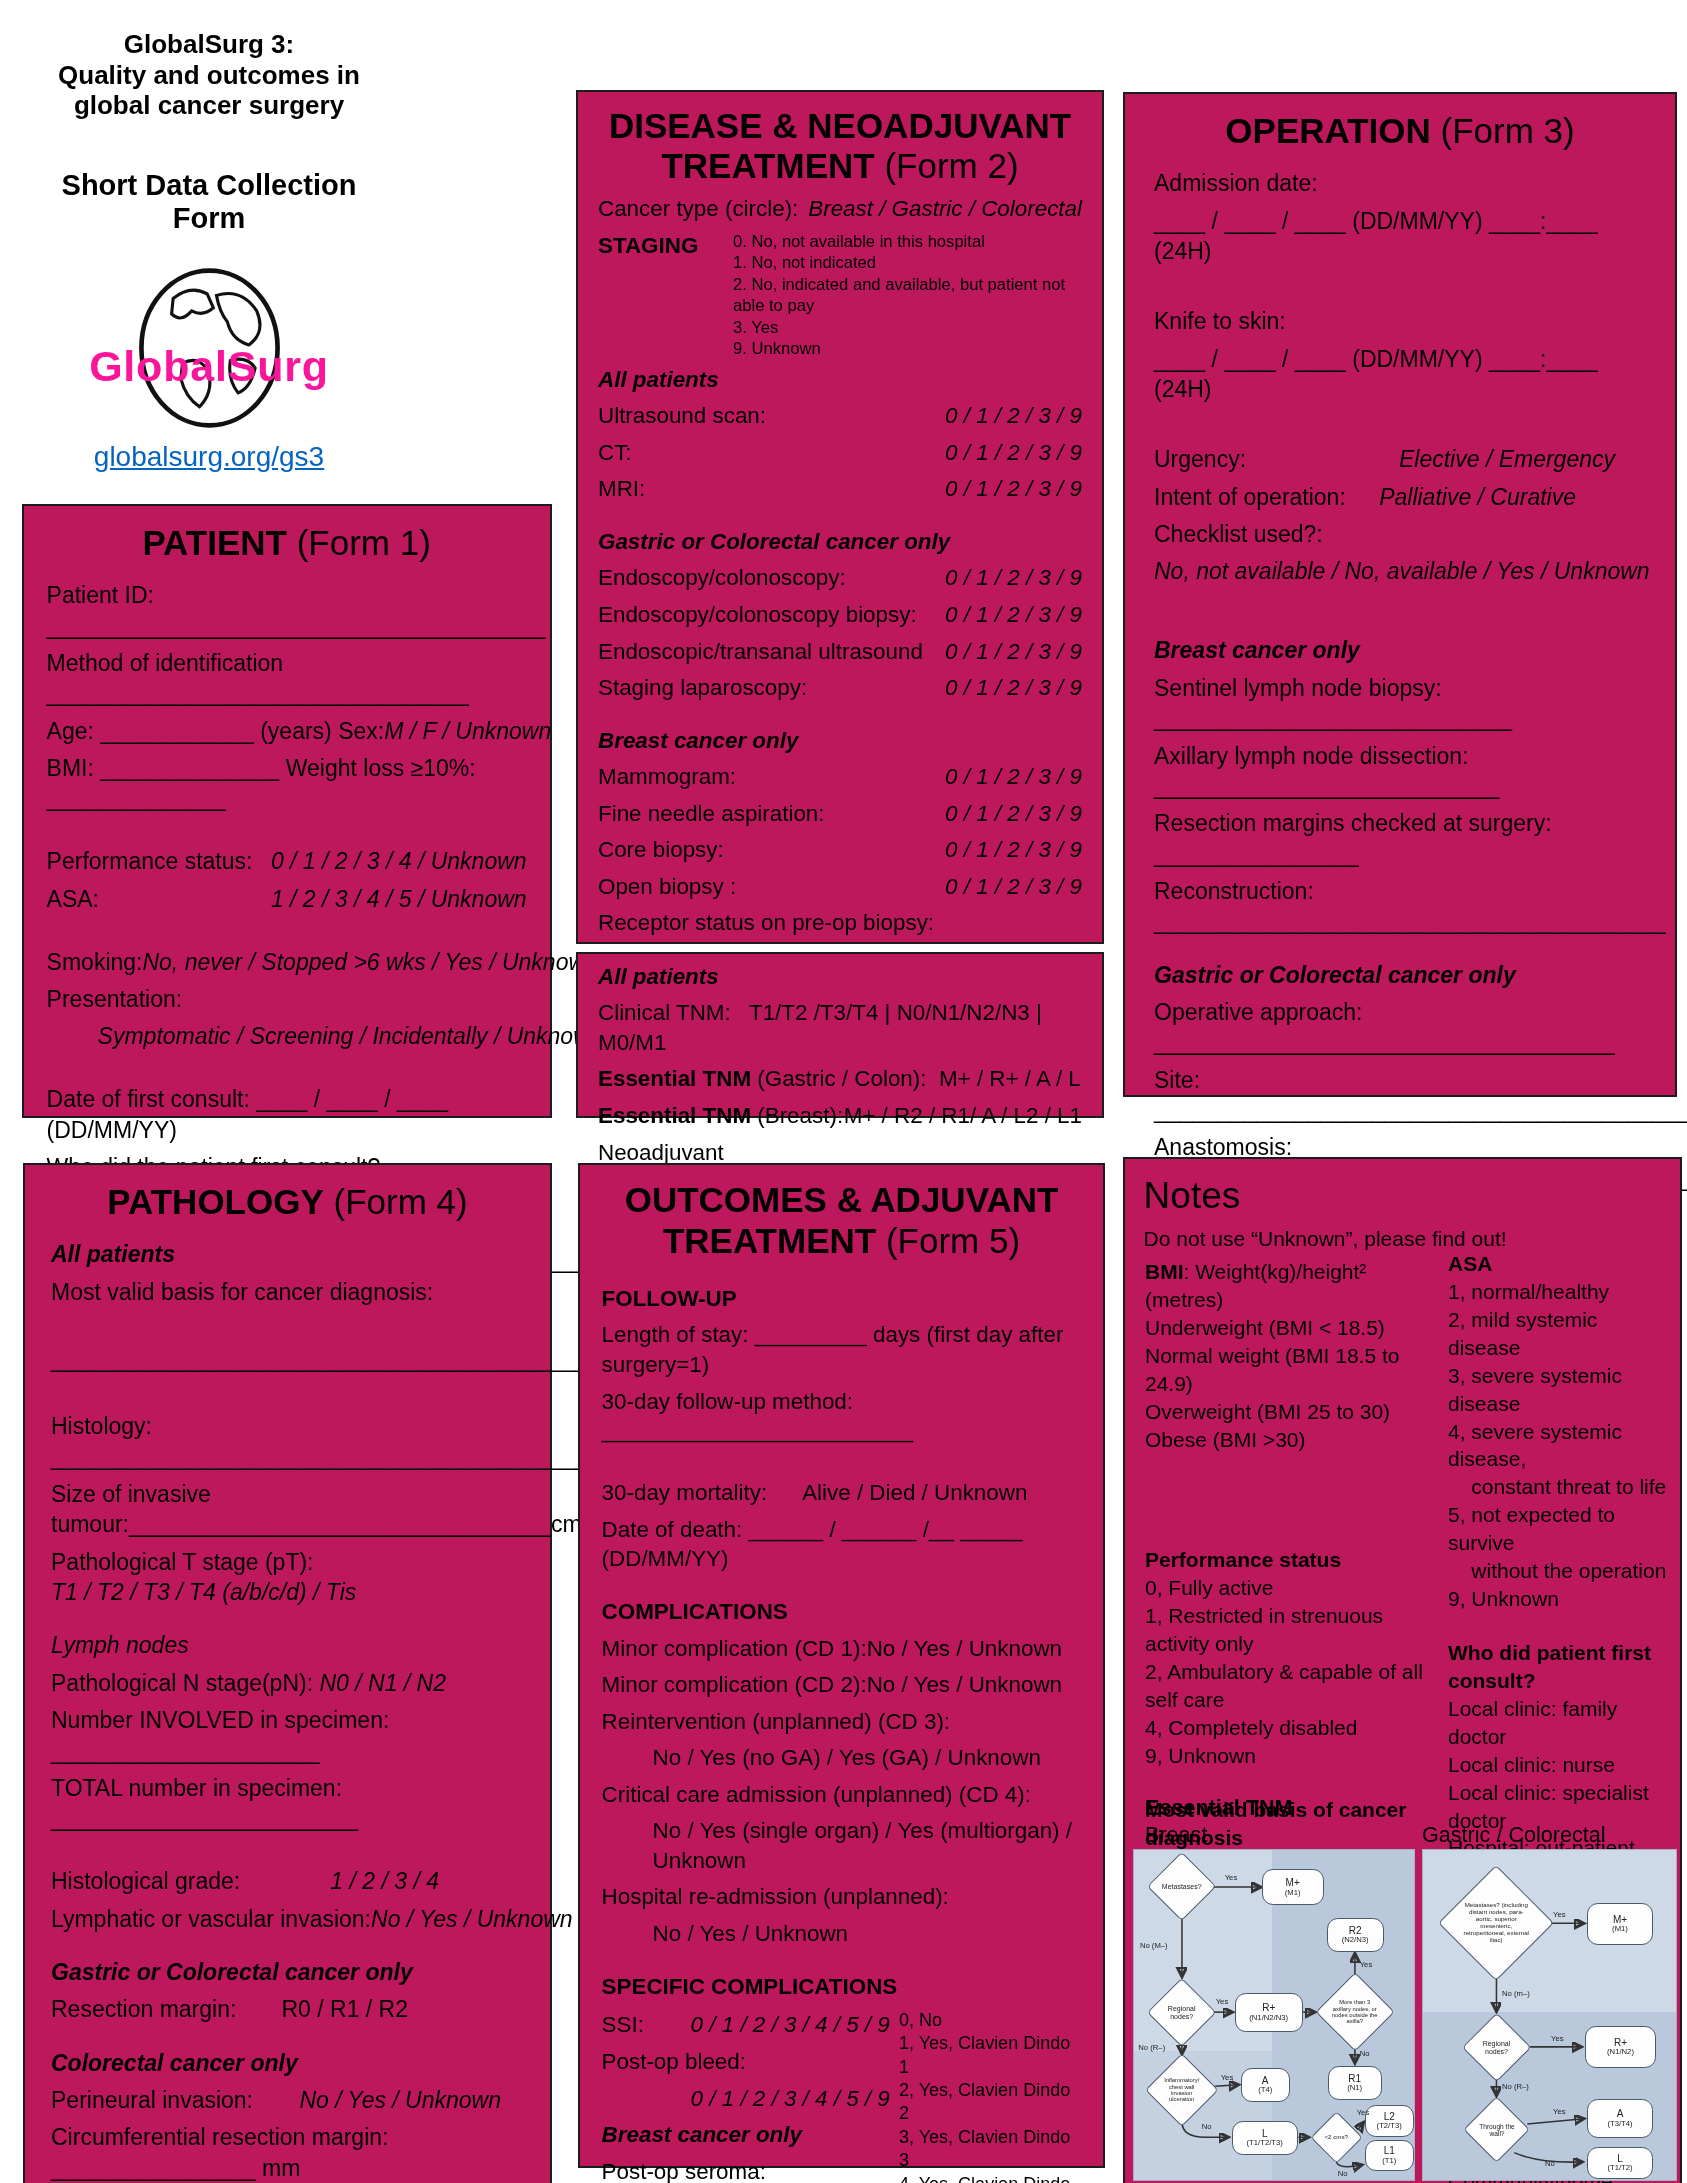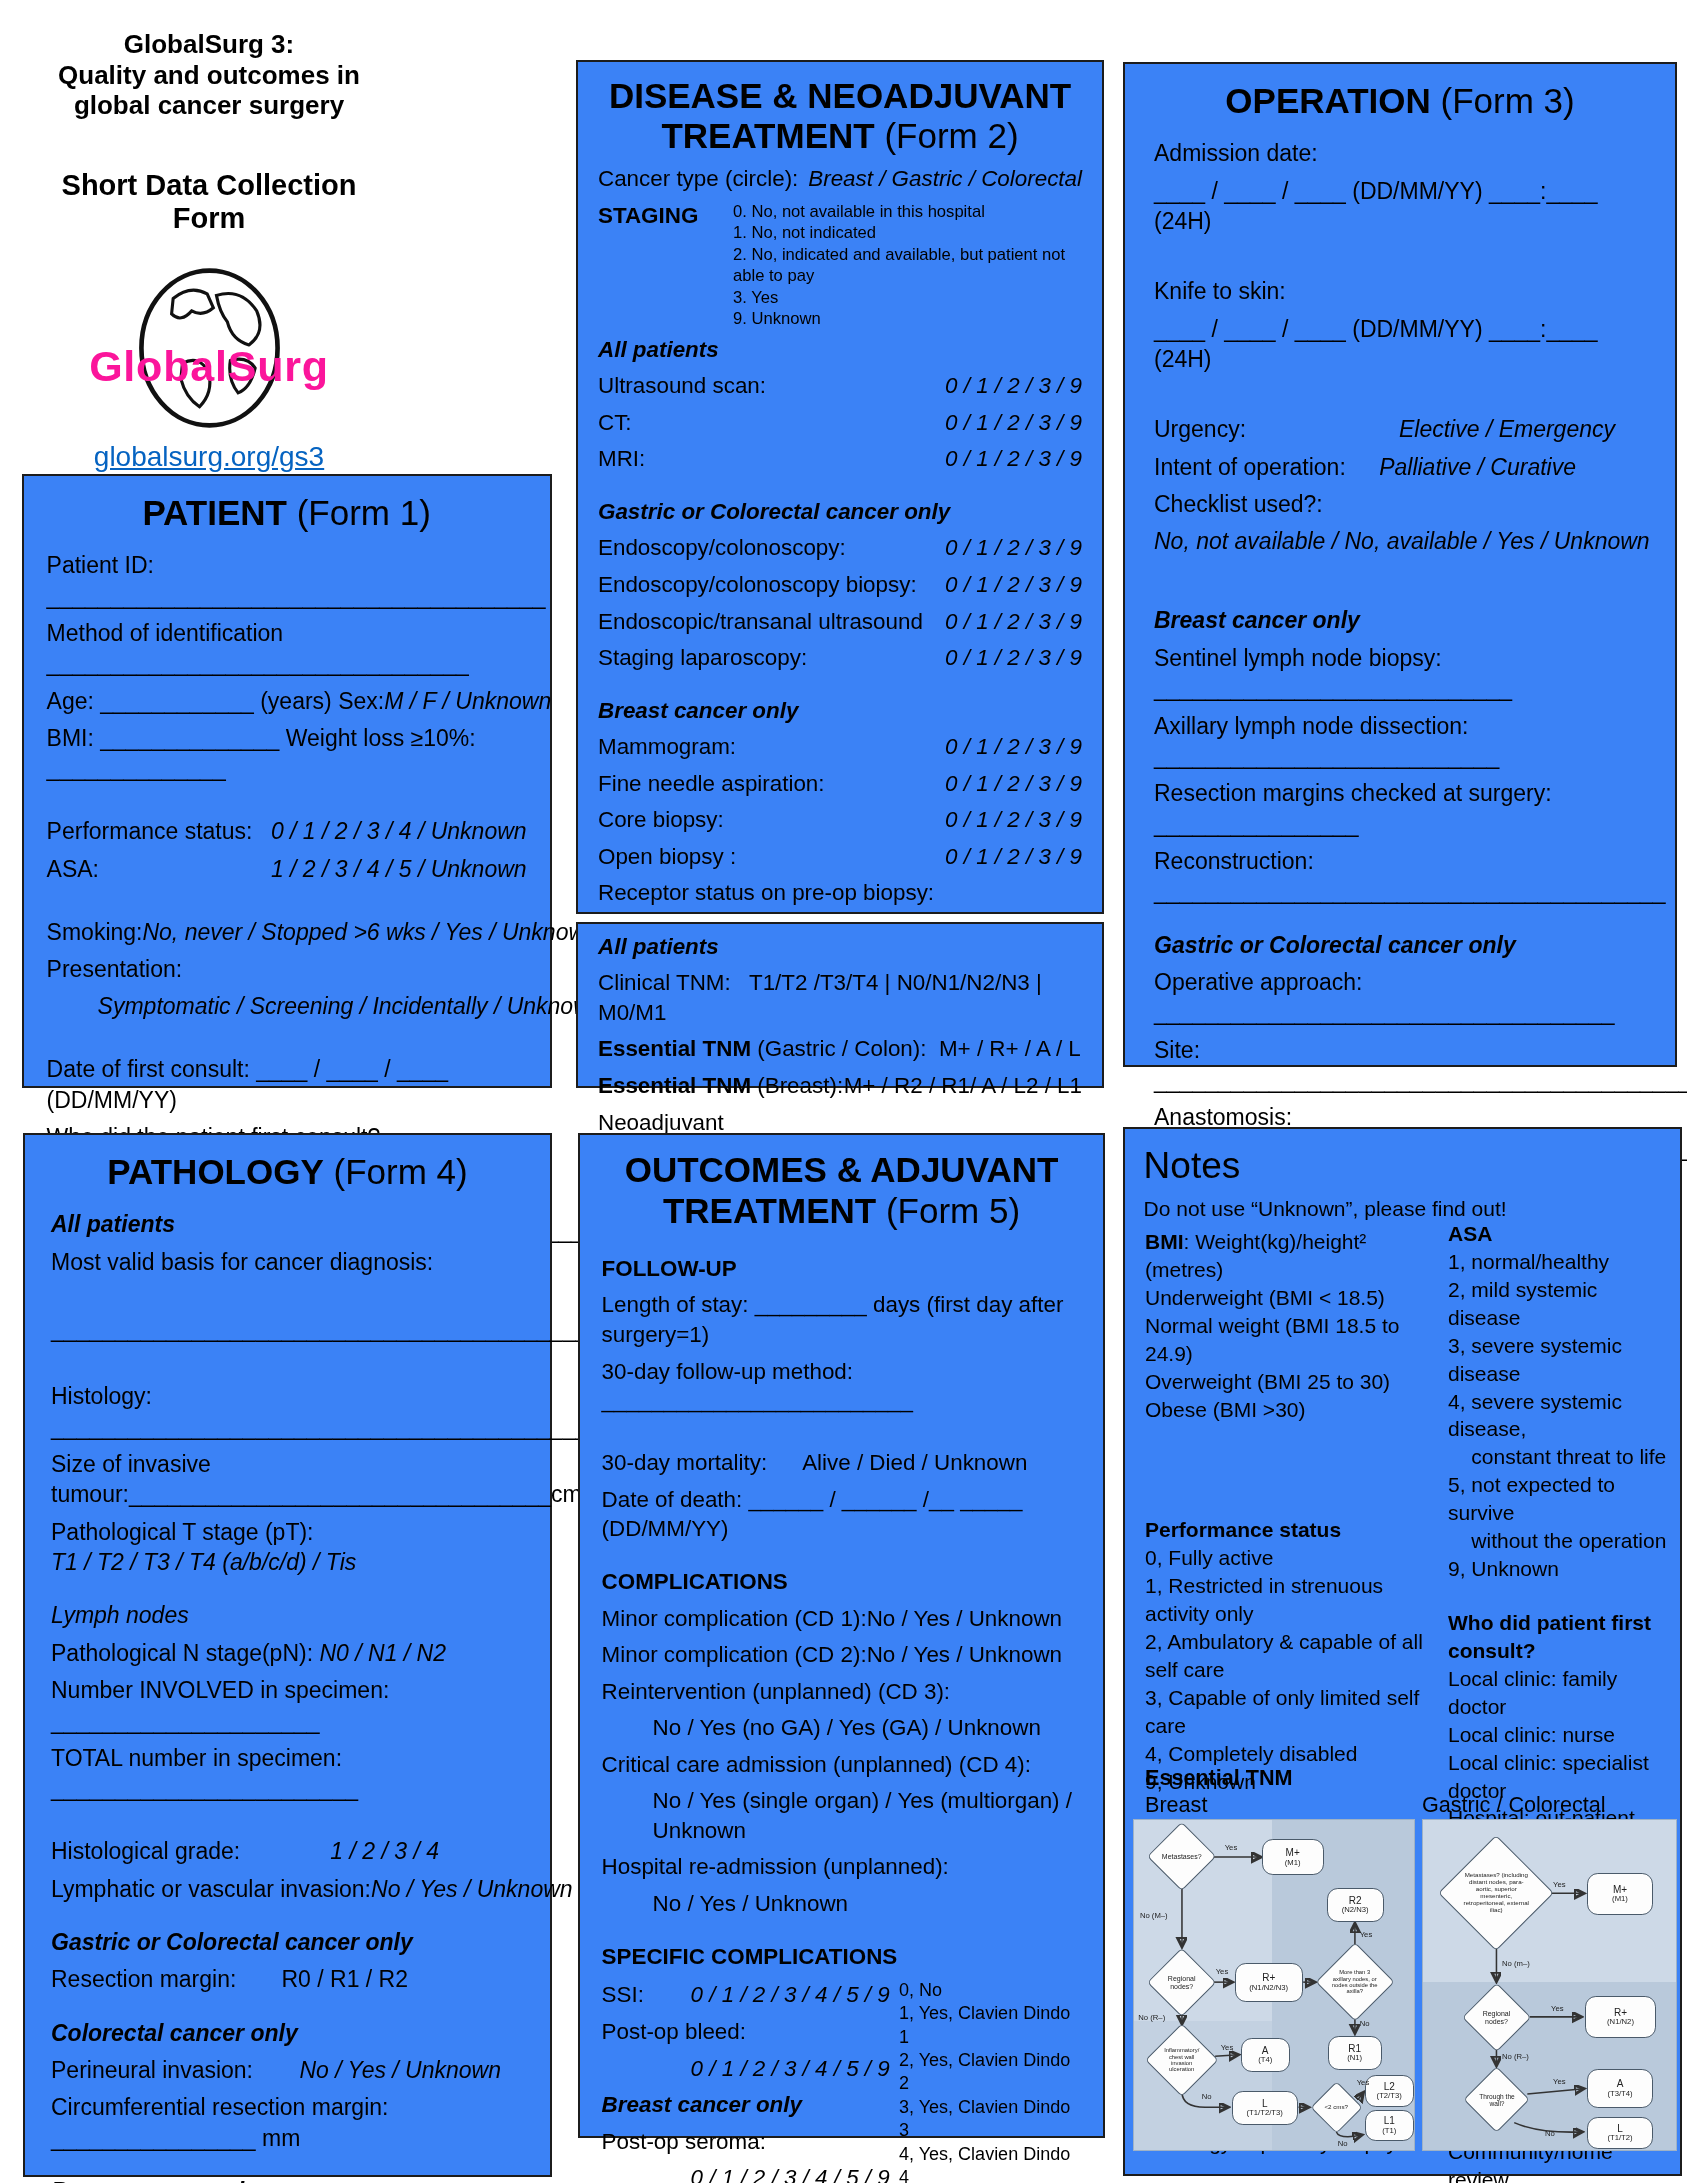--- a/index.html
+++ b/index.html
@@ -2,22 +2,22 @@
 <html style="font-size:12.4px"><head>
 <meta charset="utf-8">
 <style>
   * { margin:0; padding:0; box-sizing:border-box; }
   html,body { background:#888; }
   #page {
     position:relative; width:1688px; height:2183px; background:#ffffff;
     font-family:"Liberation Sans", sans-serif; color:#000;
   }
   .panel {
-    position:absolute; border:2.3px solid #1c1c1c; background:#3b82f6;
-    font-size:23px; line-height:1.32; padding:9.3px 23px;
+    position:absolute; border:2.3px solid #1c1c1c; background:#be185d;
+    font-size:23px; line-height:1.32; padding:9.3px 23px;margin-top:30px;
   }
   .ptitle { text-align:center; font-size:35px; line-height:1.15; margin:7.7px 0 17px; }
   .ptitle .b { font-weight:bold; }
   .row { display:flex; justify-content:space-between; align-items:baseline; margin:7px 0; }
   .row .lb { white-space:nowrap; }
   .opt { font-style:italic; white-space:nowrap; }
   .opt.up { font-style:normal; }
   .t { margin:7px 0; }
   .ih { font-weight:bold; font-style:italic; margin-top:23px; }
   .bh { font-weight:bold; margin-top:23px; }
@@ -386,21 +386,20 @@
     <div class="ncol" style="left:20px; top:99px;">
       <div><span class="nb">BMI</span><span>: Weight(kg)/height² (metres)</span></div>
       <div>Underweight (BMI &lt; 18.5)</div>
       <div>Normal weight (BMI 18.5 to 24.9)</div>
       <div>Overweight (BMI 25 to 30)</div>
       <div>Obese (BMI &gt;30)</div>
       <div class="nh" style="margin-top:93px;">Performance status</div>
       <div>0, Fully active</div>
       <div>1, Restricted in strenuous activity only</div>
       <div>2, Ambulatory &amp; capable of all self care</div>
-      <div>3, Capable of only limited self care</div>
       <div>4, Completely disabled</div>
       <div>9, Unknown</div>
       <div class="nh">Most valid basis of cancer diagnosis</div>
       <div>Clinical only</div>
       <div>Imaging</div>
       <div>Exploratory surgery/endoscopy no histology</div>
       <div>Tumour specific markers</div>
       <div>Cytology</div>
       <div>Histology of metastasis/secondary</div>
       <div>Histology of primary/biopsy</div>

